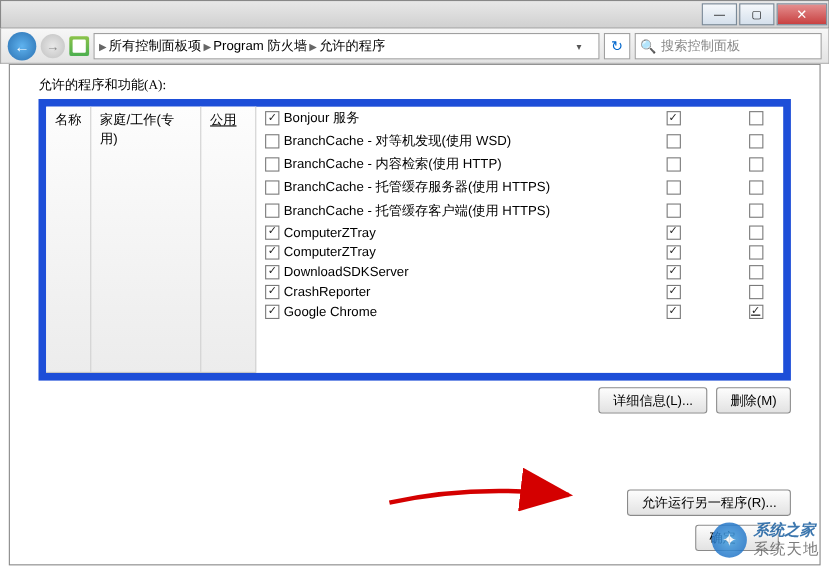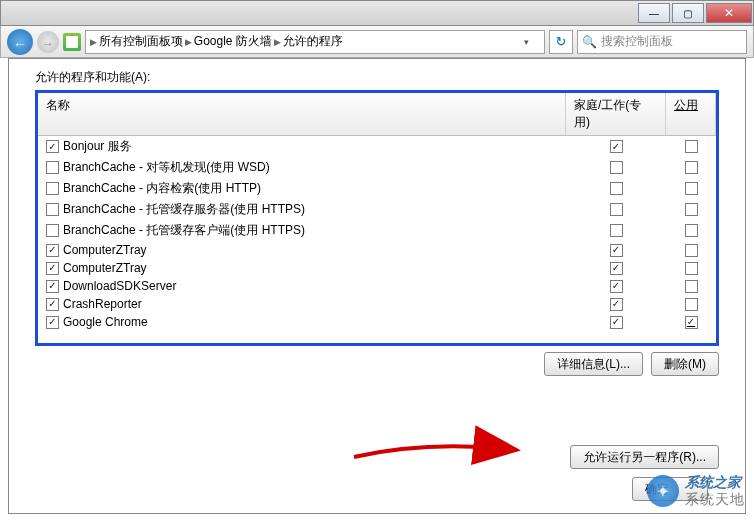--- a/index.html
+++ b/index.html
@@ -21,22 +21,22 @@
 .search { width: 170px; height: 24px; border: 1px solid #a0a0a0; background: #fff; display: flex; align-items: center; padding: 0 4px; font-size: 12px; color: #888; }
 .search .si { margin-right: 4px; color: #666; }
 
 .content { position: absolute; top: 58px; left: 8px; right: 8px; bottom: 8px; border: 1px solid #888; background: #fff; padding: 10px 26px; }
 .risk-row { display: flex; justify-content: space-between; align-items: center; margin: 8px 0 14px 0; }
 .risk-link { color: #0066cc; font-size: 12px; cursor: pointer; }
 .btn-aero { height: 24px; padding: 0 12px; border: 1px solid #8a8a8a; border-radius: 3px; background: linear-gradient(#fdfdfd, #e2e2e2); font-size: 12px; cursor: pointer; display: inline-flex; align-items: center; gap: 4px; }
 .btn-aero.disabled { color: #777; }
 .shield { width: 14px; height: 14px; display: inline-block; background: conic-gradient(#3a7bd5 0 90deg, #ffd54f 90deg 180deg, #3a7bd5 180deg 270deg, #ffd54f 270deg 360deg); clip-path: polygon(50% 0, 100% 15%, 100% 55%, 50% 100%, 0 55%, 0 15%); }
 
-.list-label { font-size: 12px; margin-bottom: 4px; }
-.listbox { border: 3px solid #1d4ed8; height: 256px; display: flex; flex-direction: column; }
+.list-label { font-size: 12px; margin-bottom: 4px; font-family: Liberation Serif, serif; }
+.listbox { border: 7px solid #1d4ed8; height: 256px; display: flex; }
 .list-head { display: flex; background: linear-gradient(#fdfdfd, #ececec); border-bottom: 1px solid #c0c0c0; font-size: 12px; }
 .list-head > div { padding: 4px 8px; border-right: 1px solid #d0d0d0; }
 .col-name { flex: 1; }
 .col-home { width: 100px; text-align: left; }
 .col-pub { width: 50px; text-align: left; text-decoration: underline; }
 .list-body { flex: 1; overflow-y: scroll; overflow-x: hidden; }
 .row { display: flex; font-size: 12px; padding: 2px 0; align-items: center; }
 .row .col-name { display: flex; align-items: center; gap: 4px; padding-left: 8px; }
 .row .col-home, .row .col-pub { display: flex; justify-content: center; }
 .cb { width: 13px; height: 13px; border: 1px solid #7a7a7a; background: #fff; display: inline-flex; align-items: center; justify-content: center; font-size: 10px; line-height: 1; color: #222; }
@@ -70,21 +70,21 @@
 </div>
 
 <div class="navbar">
   <div class="nav-back">←</div>
   <div class="nav-fwd">→</div>
   <span class="cp-icon"></span>
   <div class="breadcrumb">
     <span class="sep">▶</span>
     <span>所有控制面板项</span>
     <span class="sep">▶</span>
-    <span>Google 防火墙</span>
+    <span>Program 防火墙</span>
     <span class="sep">▶</span>
     <span>允许的程序</span>
     <span style="flex:1"></span>
     <span class="bc-drop">▾</span>
   </div>
   <div class="refresh">↻</div>
   <div class="search">
     <span class="si">🔍</span>
     <span>搜索控制面板</span>
   </div>

